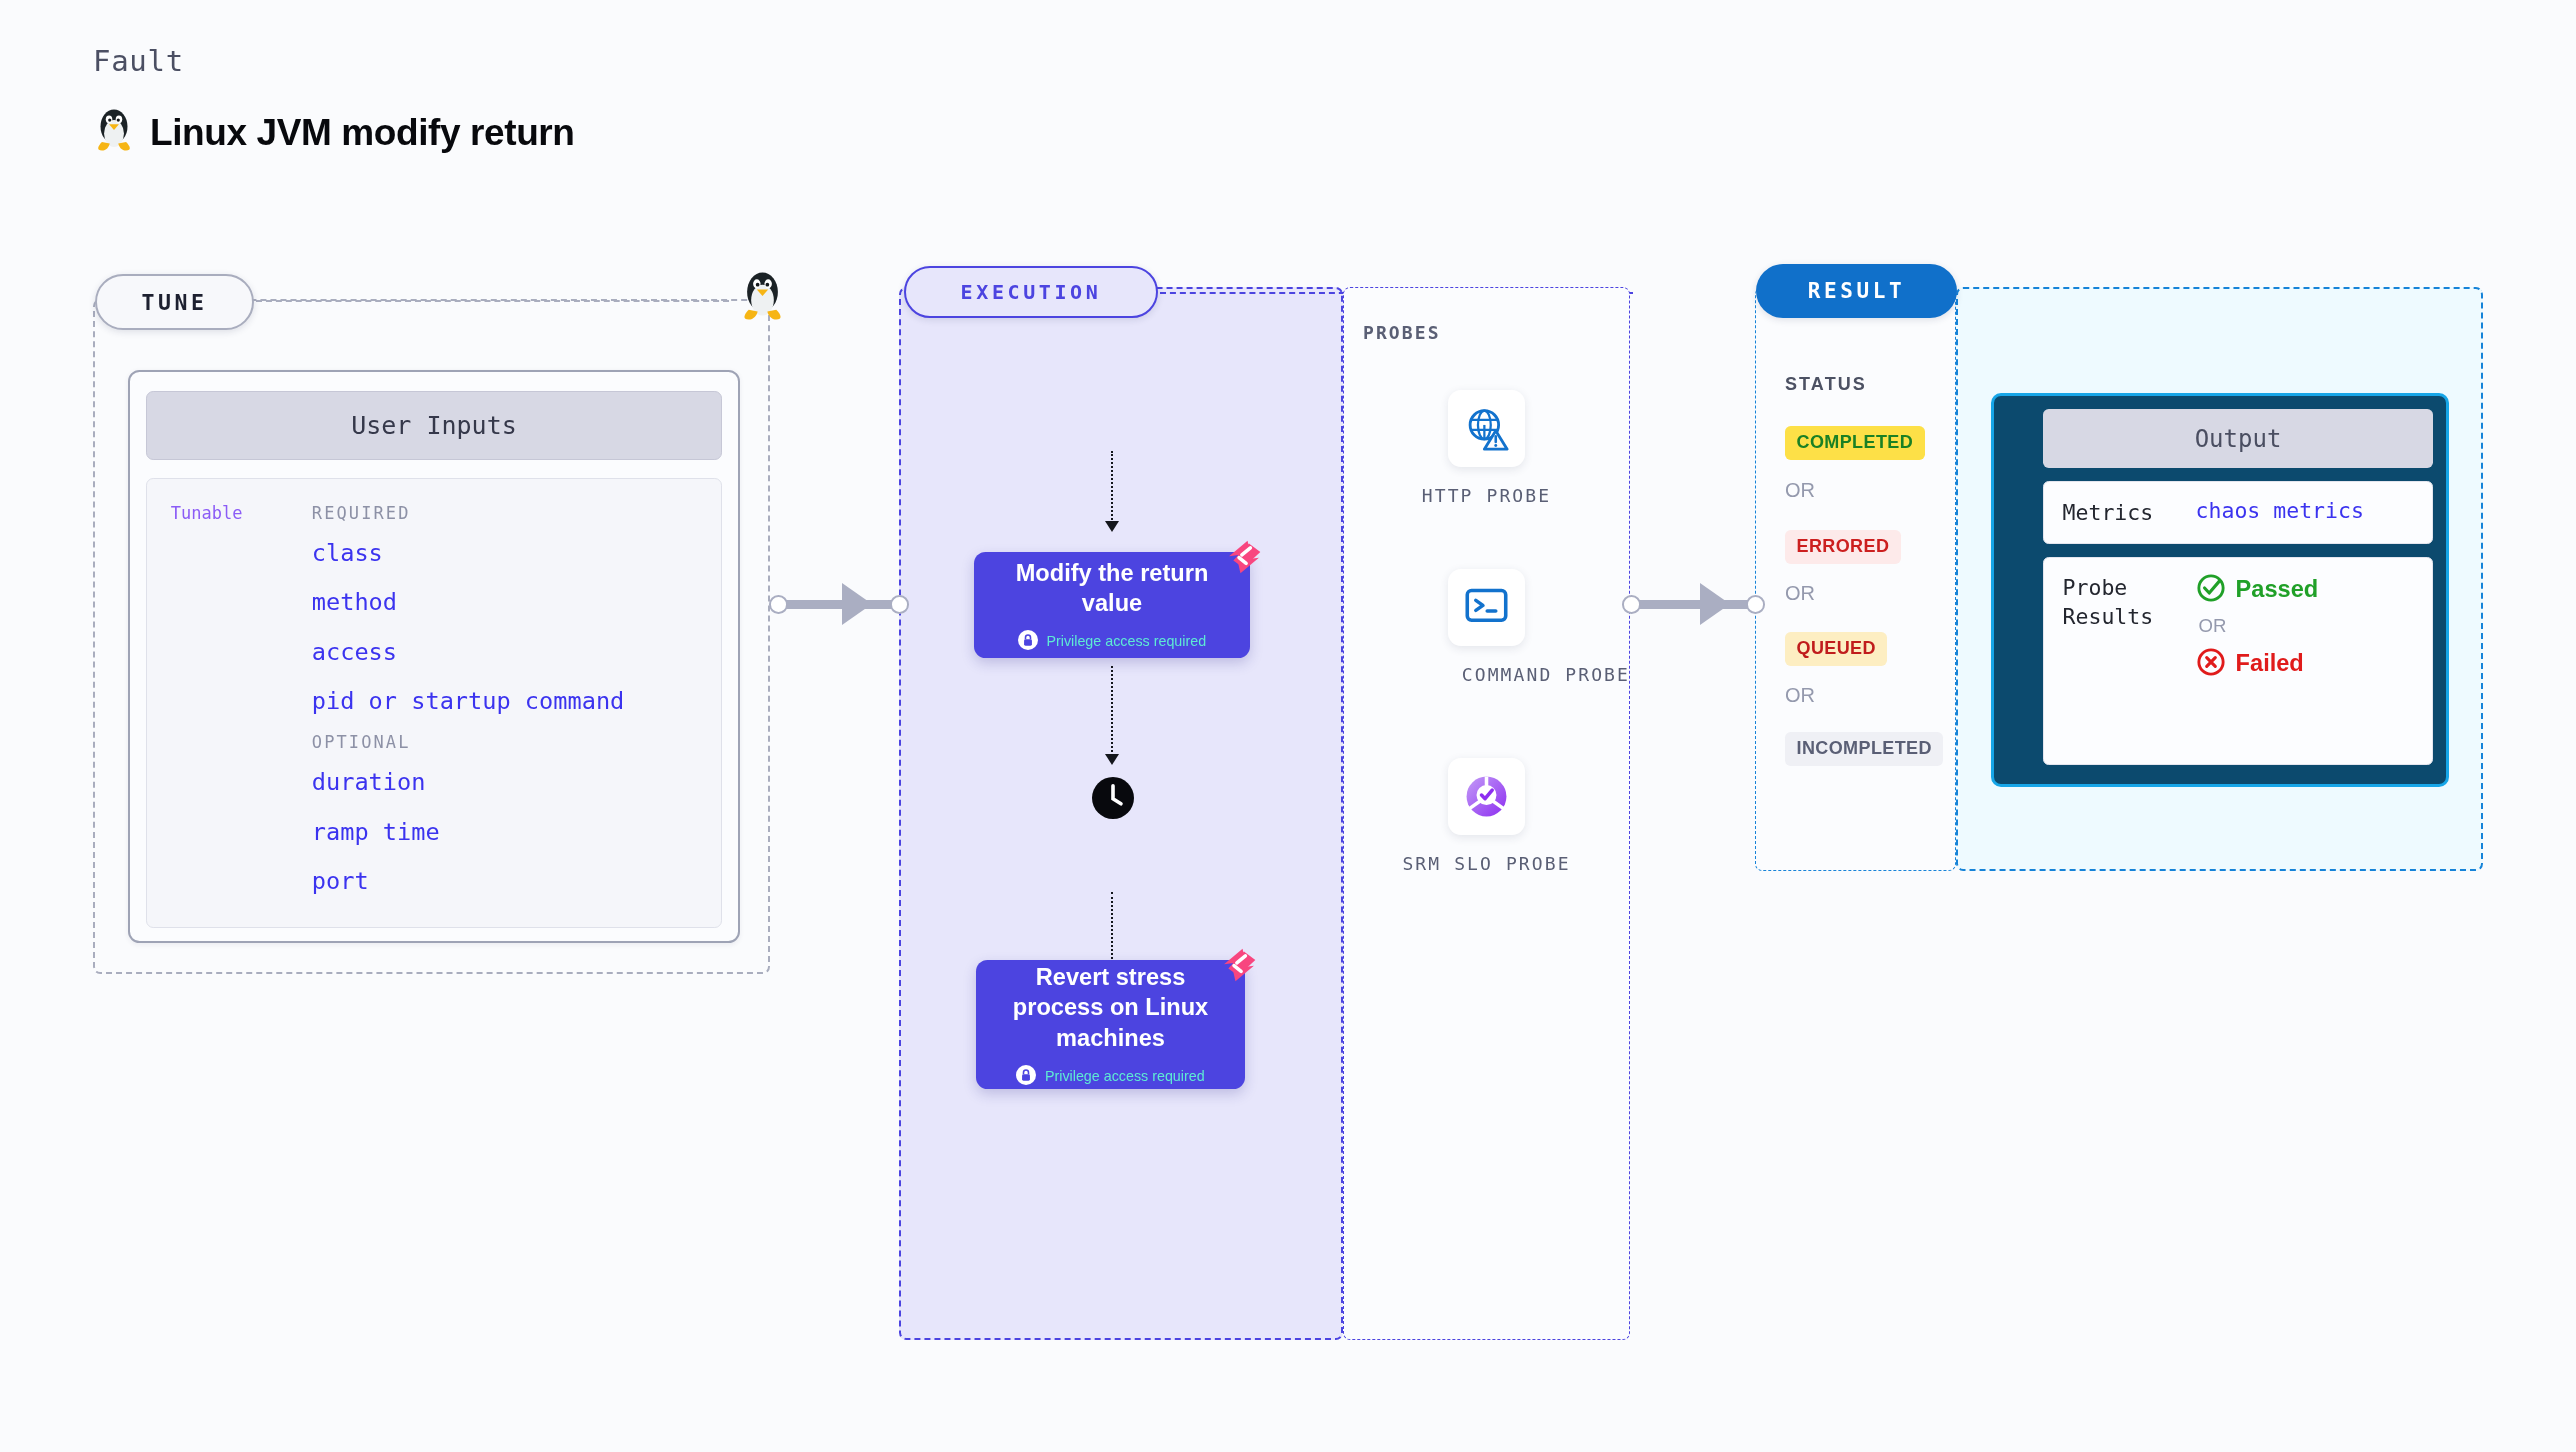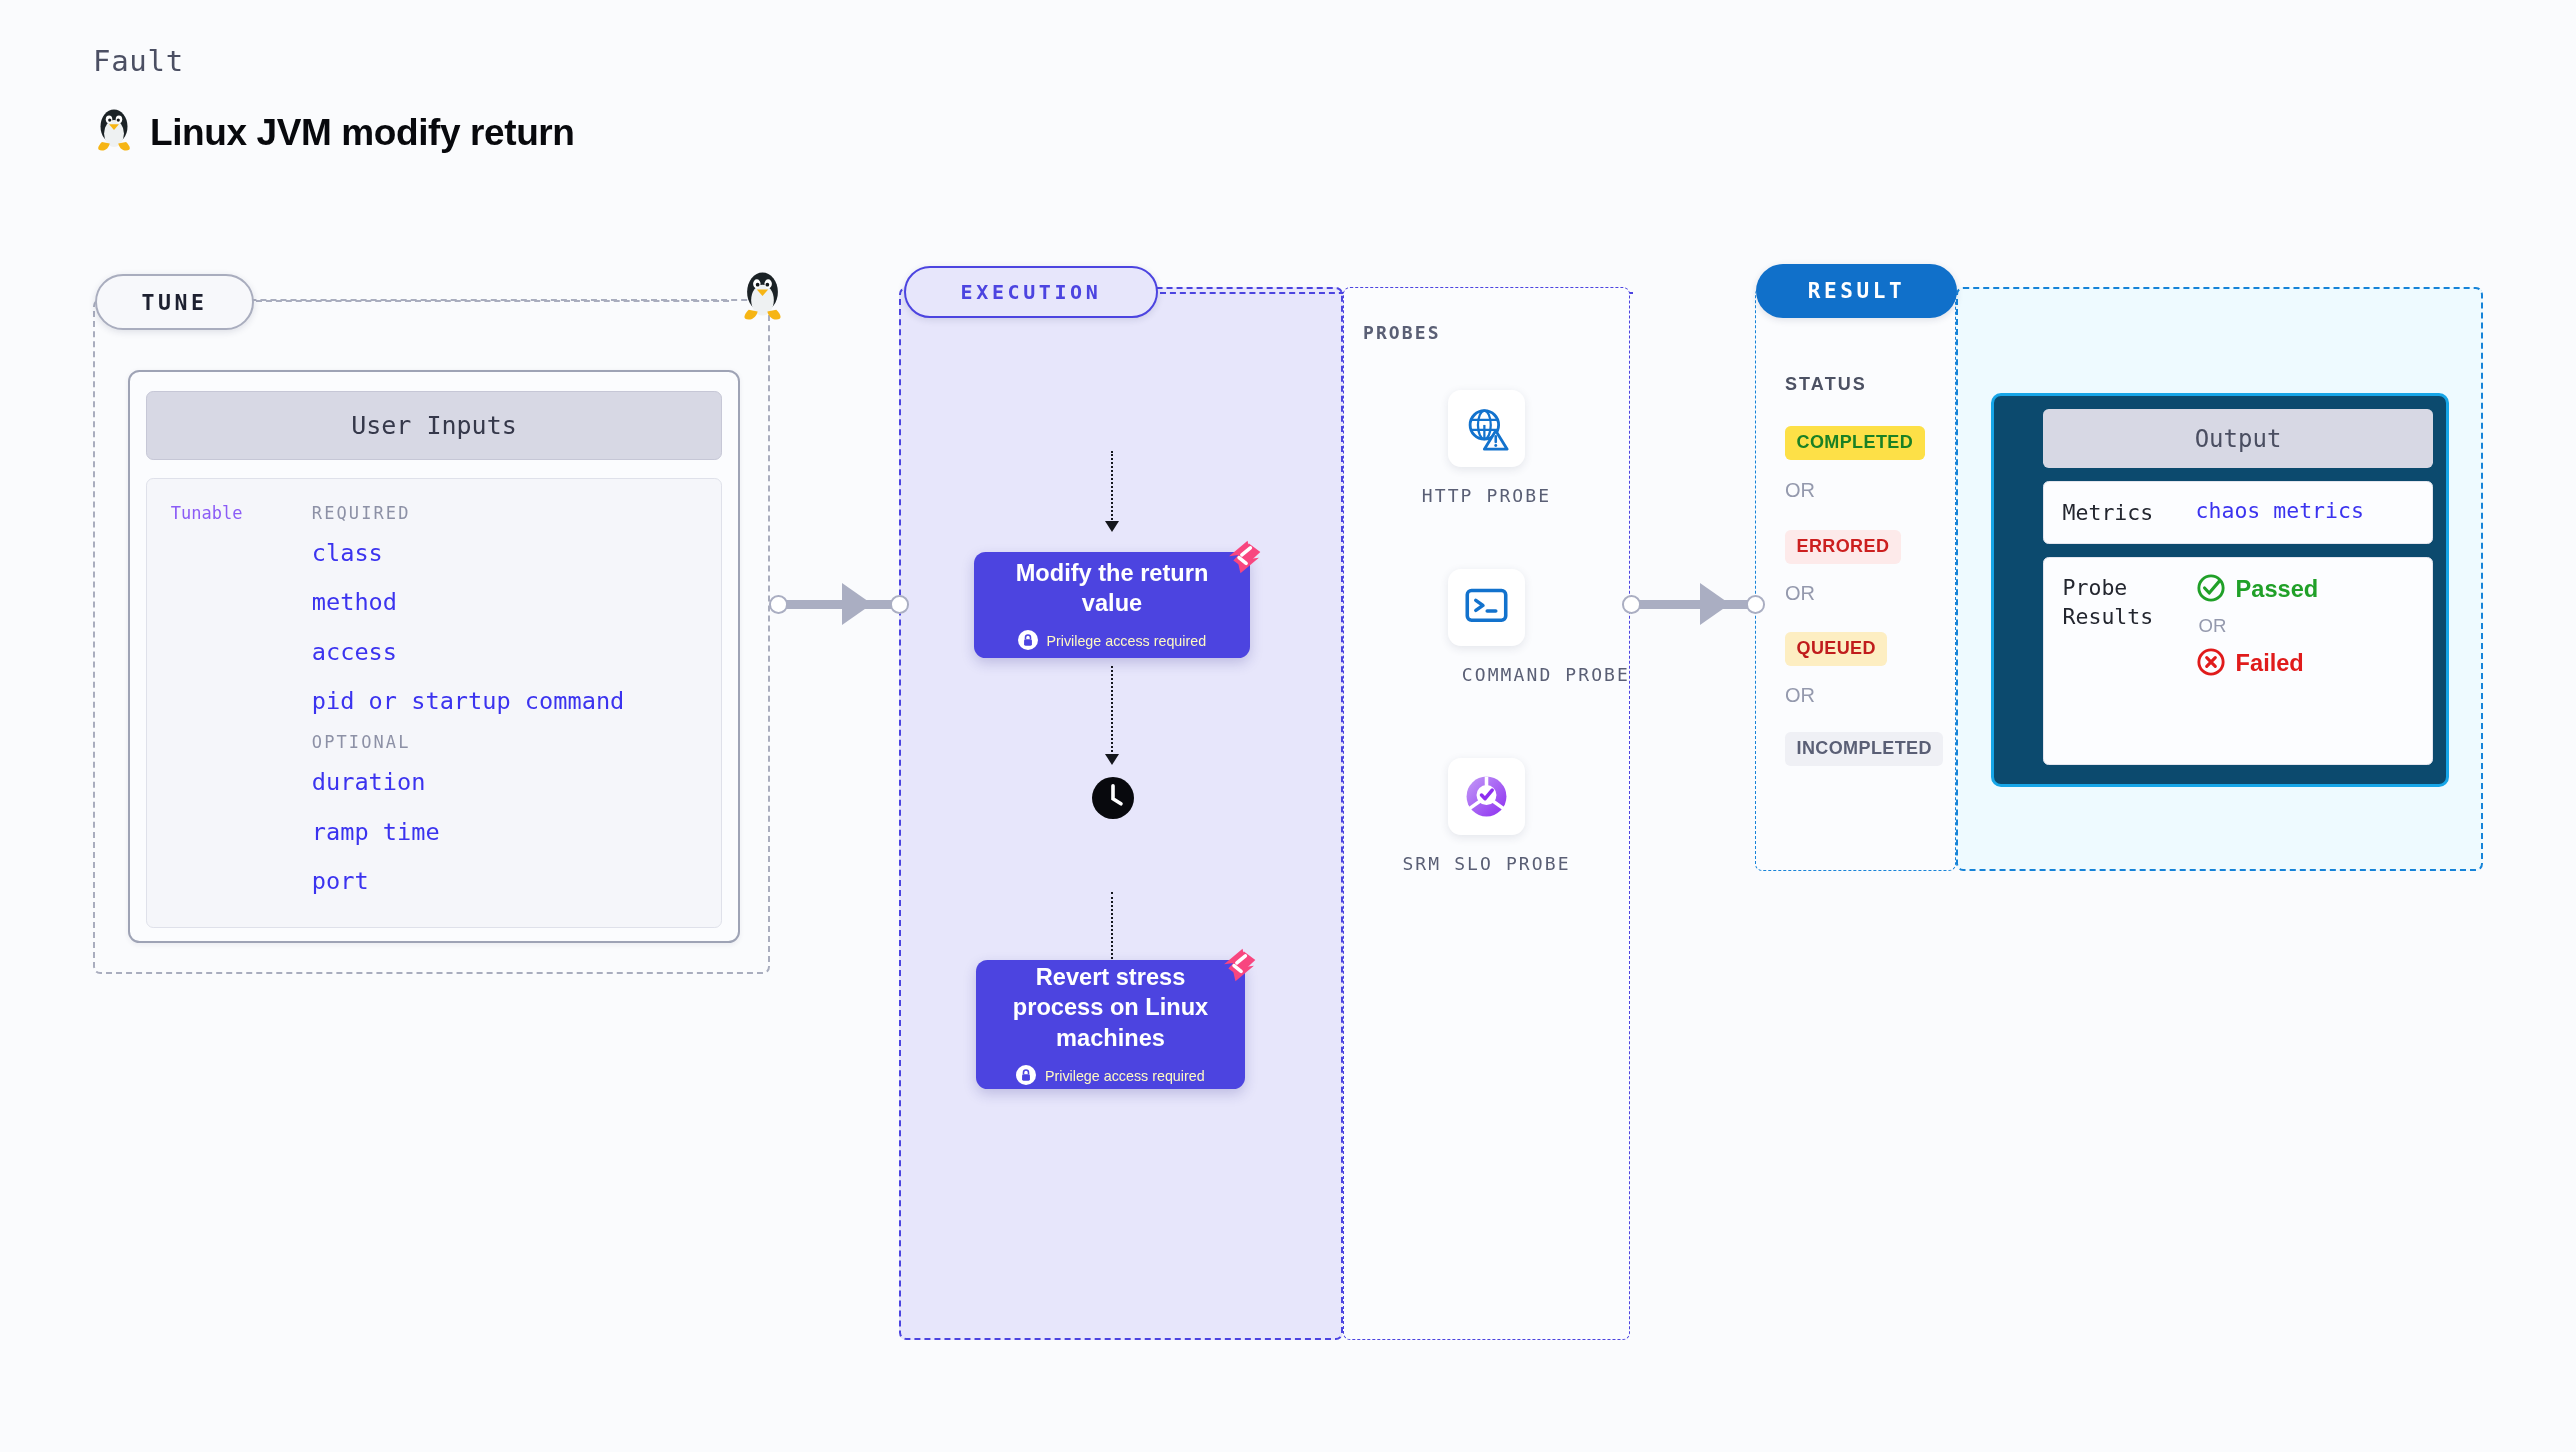--- a/index.html
+++ b/index.html
@@ -87,21 +87,21 @@
     border-top: 11.5px solid #14161c;
   }
   .exec-card {
     position: absolute; background: #4c44e0; border-radius: 11.5px;
     box-shadow: 0 5px 13px rgba(45,40,140,.22);
     display: flex; flex-direction: column; align-items: center; justify-content: center;
     color: #fff; text-align: center;
   }
   .exec-card-title { font-size: 23.6px; font-weight: bold; line-height: 1.3; padding: 0 18.6px; }
   .priv-row { display: flex; align-items: center; gap: 8.6px; margin-top: 11.5px; }
-  .priv-text { font-size: 14.3px; color: #fef9c3; }
+  .priv-text { font-size: 14.3px; color: #5eead4; }
   .harness-badge { position: absolute; right: -15.8px; top: -17px; width: 44px; height: 44px; }
   #clock-icon { position: absolute; width: 42px; height: 42px; }
 
   
   #probes-panel { left: 1343px; top: 287px; width: 287px; height: 1053px;
     border: 1.4px dashed #4c44e0; background: #fbfcfe; }
   #probes-label {
     position: absolute; left: 1363px; top: 322px;
     font-family: "DejaVu Sans Mono", monospace; font-size: 18px;
     color: #5a5f75; letter-spacing: 2.1px; font-weight: bold;

